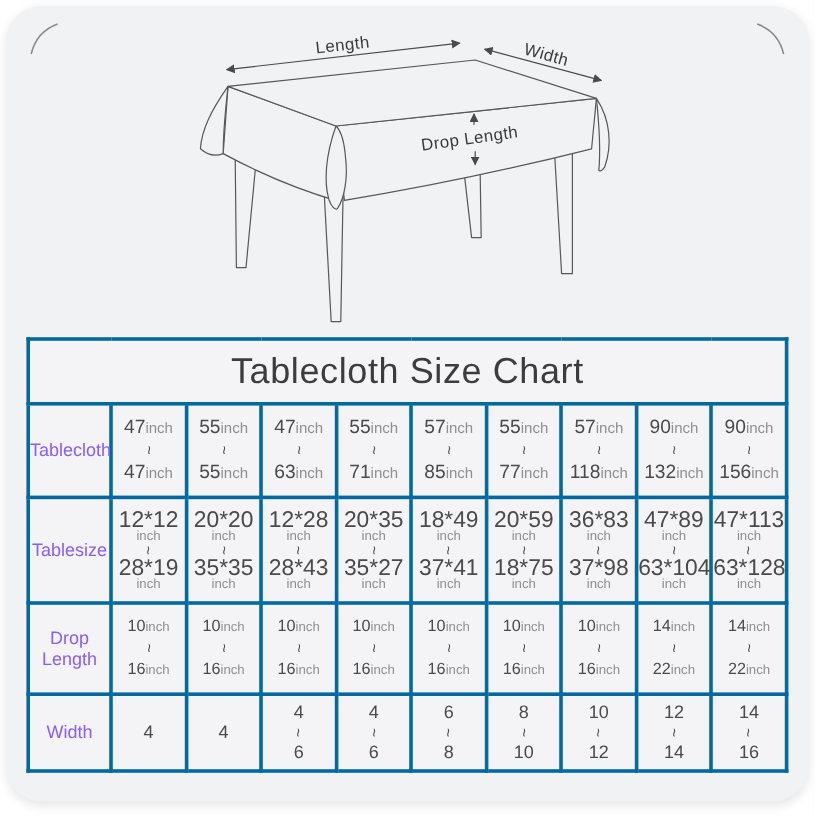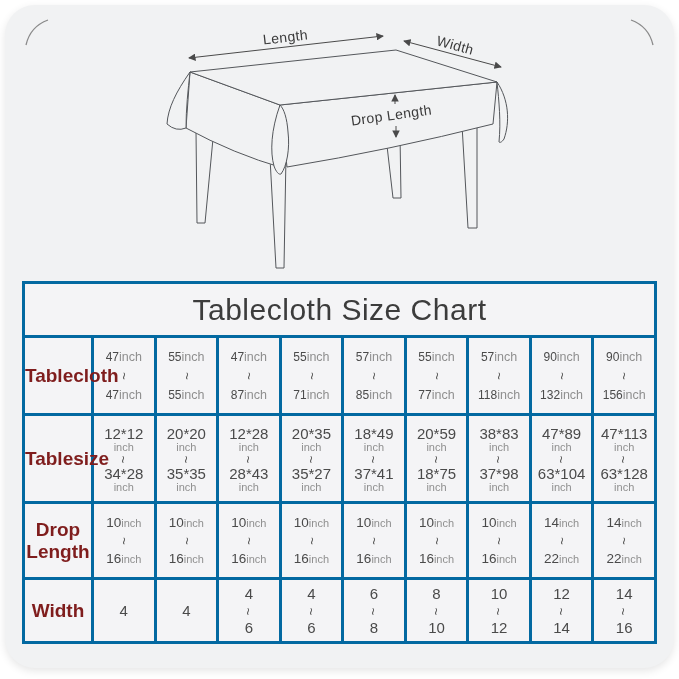--- a/index.html
+++ b/index.html
@@ -28,32 +28,32 @@
     border:3px solid #0369a1;background:#f4f4f6;
     text-align:center;vertical-align:middle;padding:0;margin-left:40px;
   }
   col.col-label{width:69px;}
   tr.tr-title{height:54px;}
   tr.tr-r0{height:78px;}
   tr.tr-r1{height:88px;}
   tr.tr-r2{height:76px;}
   tr.tr-r3{height:64px;}
   .title-cell{font-size:30px;color:#3c3c3c;font-weight:400;letter-spacing:0.5px;}
-  .rowlabel{font-size:19px;color:#7f1d1d;font-weight:700;padding:0 2px;}
+  .rowlabel{font-size:15px;color:#8b5cf6;font-weight:400;padding:0 2px;}
   .num{color:#4a4a4a;}
   .unit{color:#8f8f8f;}
   .unitline{color:#8f8f8f;}
   .squig{height:13px;line-height:12px;}
   .squig span{display:inline-block;transform:rotate(90deg);font-size:13px;color:#4a4a4a;}
   
   .r0 .line{line-height:24px;}
-  .r0 .num{font-size:12px;}
+  .r0 .num{font-size:16px;}
   .r0 .unit{font-size:12.5px;}
   
-  .r1 .num{font-size:15px;line-height:17px;}
+  .r1 .num{font-size:19px;line-height:17px;}
   .r1 .unitline{font-size:11px;line-height:11px;}
   .r1 .squig{height:12px;line-height:11px;}
   
   .r2 .line{line-height:21px;}
   .r2 .num{font-size:13.5px;}
   .r2 .unit{font-size:11px;}
   
   .r3 .num{font-size:15px;line-height:20px;}
   .r3 .squig{height:14px;line-height:13px;}
 </style>
@@ -124,21 +124,21 @@
           <div class="line"><span class="num">47</span><span class="unit">inch</span></div>
         </td>
         <td class="cell r0">
           <div class="line"><span class="num">55</span><span class="unit">inch</span></div>
           <div class="squig"><span>~</span></div>
           <div class="line"><span class="num">55</span><span class="unit">inch</span></div>
         </td>
         <td class="cell r0">
           <div class="line"><span class="num">47</span><span class="unit">inch</span></div>
           <div class="squig"><span>~</span></div>
-          <div class="line"><span class="num">87</span><span class="unit">inch</span></div>
+          <div class="line"><span class="num">63</span><span class="unit">inch</span></div>
         </td>
         <td class="cell r0">
           <div class="line"><span class="num">55</span><span class="unit">inch</span></div>
           <div class="squig"><span>~</span></div>
           <div class="line"><span class="num">71</span><span class="unit">inch</span></div>
         </td>
         <td class="cell r0">
           <div class="line"><span class="num">57</span><span class="unit">inch</span></div>
           <div class="squig"><span>~</span></div>
           <div class="line"><span class="num">85</span><span class="unit">inch</span></div>
@@ -163,21 +163,21 @@
           <div class="squig"><span>~</span></div>
           <div class="line"><span class="num">156</span><span class="unit">inch</span></div>
         </td>
       </tr>
       <tr class="tr-r1">
         <th class="rowlabel" scope="row">Tablesize</th>
         <td class="cell r1">
           <div class="num">12*12</div>
           <div class="unitline">inch</div>
           <div class="squig"><span>~</span></div>
-          <div class="num">34*28</div>
+          <div class="num">28*19</div>
           <div class="unitline">inch</div>
         </td>
         <td class="cell r1">
           <div class="num">20*20</div>
           <div class="unitline">inch</div>
           <div class="squig"><span>~</span></div>
           <div class="num">35*35</div>
           <div class="unitline">inch</div>
         </td>
         <td class="cell r1">
@@ -202,21 +202,21 @@
           <div class="unitline">inch</div>
         </td>
         <td class="cell r1">
           <div class="num">20*59</div>
           <div class="unitline">inch</div>
           <div class="squig"><span>~</span></div>
           <div class="num">18*75</div>
           <div class="unitline">inch</div>
         </td>
         <td class="cell r1">
-          <div class="num">38*83</div>
+          <div class="num">36*83</div>
           <div class="unitline">inch</div>
           <div class="squig"><span>~</span></div>
           <div class="num">37*98</div>
           <div class="unitline">inch</div>
         </td>
         <td class="cell r1">
           <div class="num">47*89</div>
           <div class="unitline">inch</div>
           <div class="squig"><span>~</span></div>
           <div class="num">63*104</div>

